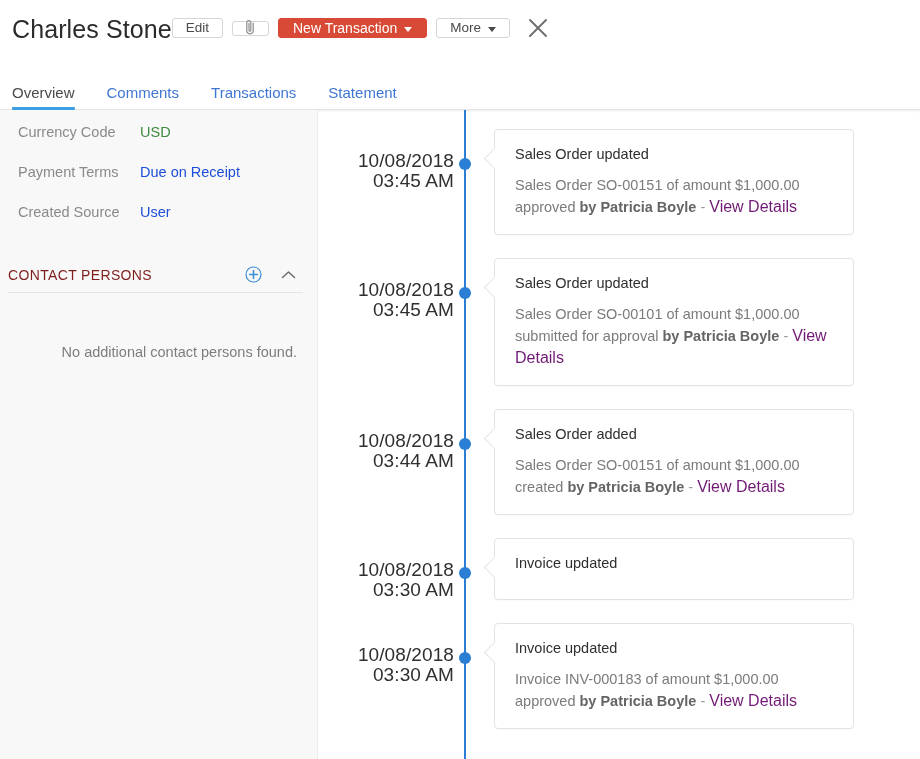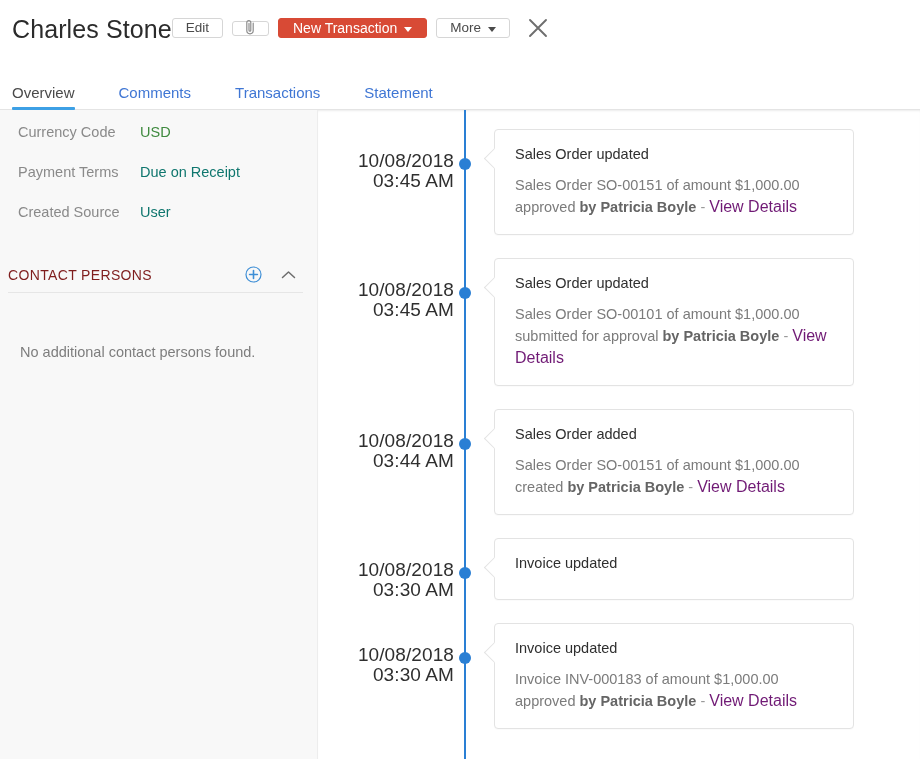--- a/index.html
+++ b/index.html
@@ -103,21 +103,21 @@
     align-items: center;
     justify-content: center;
     color: #6e6e6e;
   }
   .close-btn svg { display: block; }
 
   
   .tabs {
     display: flex;
     align-items: flex-end;
-    gap: 16px;
+    gap: 4px;
     padding-left: 12px;
     position: absolute;
     bottom: 0;
     left: 0;
     right: 0;
     height: 36px;
     border-bottom: 1px solid #e4e4e4;
     background: #ffffff;
   }
   .tab {
@@ -179,21 +179,21 @@
   }
   .detail-label {
     width: 122px;
     flex: 0 0 122px;
     font-size: 14.5px;
     color: #8a8a8a;
     line-height: 21px;
   }
   .detail-value {
     font-size: 14.5px;
-    color: #0f766e;
+    color: #1d4ed8;
     line-height: 21px;
     word-break: break-word;
   }
   .detail-value.green { color: #3f8a3f; }
 
   .section-head {
     display: flex;
     align-items: center;
     margin: 43px 14px 0 8px;
     padding-bottom: 9px;
@@ -215,21 +215,21 @@
     justify-content: center;
   }
   .icon-plus svg { display: block; }
   .icon-chevron {
     margin-left: 13px;
     margin-right: 4px;
     color: #6d6d6d;
   }
   .icon-chevron svg { display: block; }
   .empty-msg {
-    text-align: left;
+    text-align: right;
     font-size: 14.5px;
     color: #7d7d7d;
     padding: 51px 20px 0 20px;
   }
 
   
   .timeline-pane {
     flex: 1 1 auto;
     position: relative;
     background: #ffffff;

